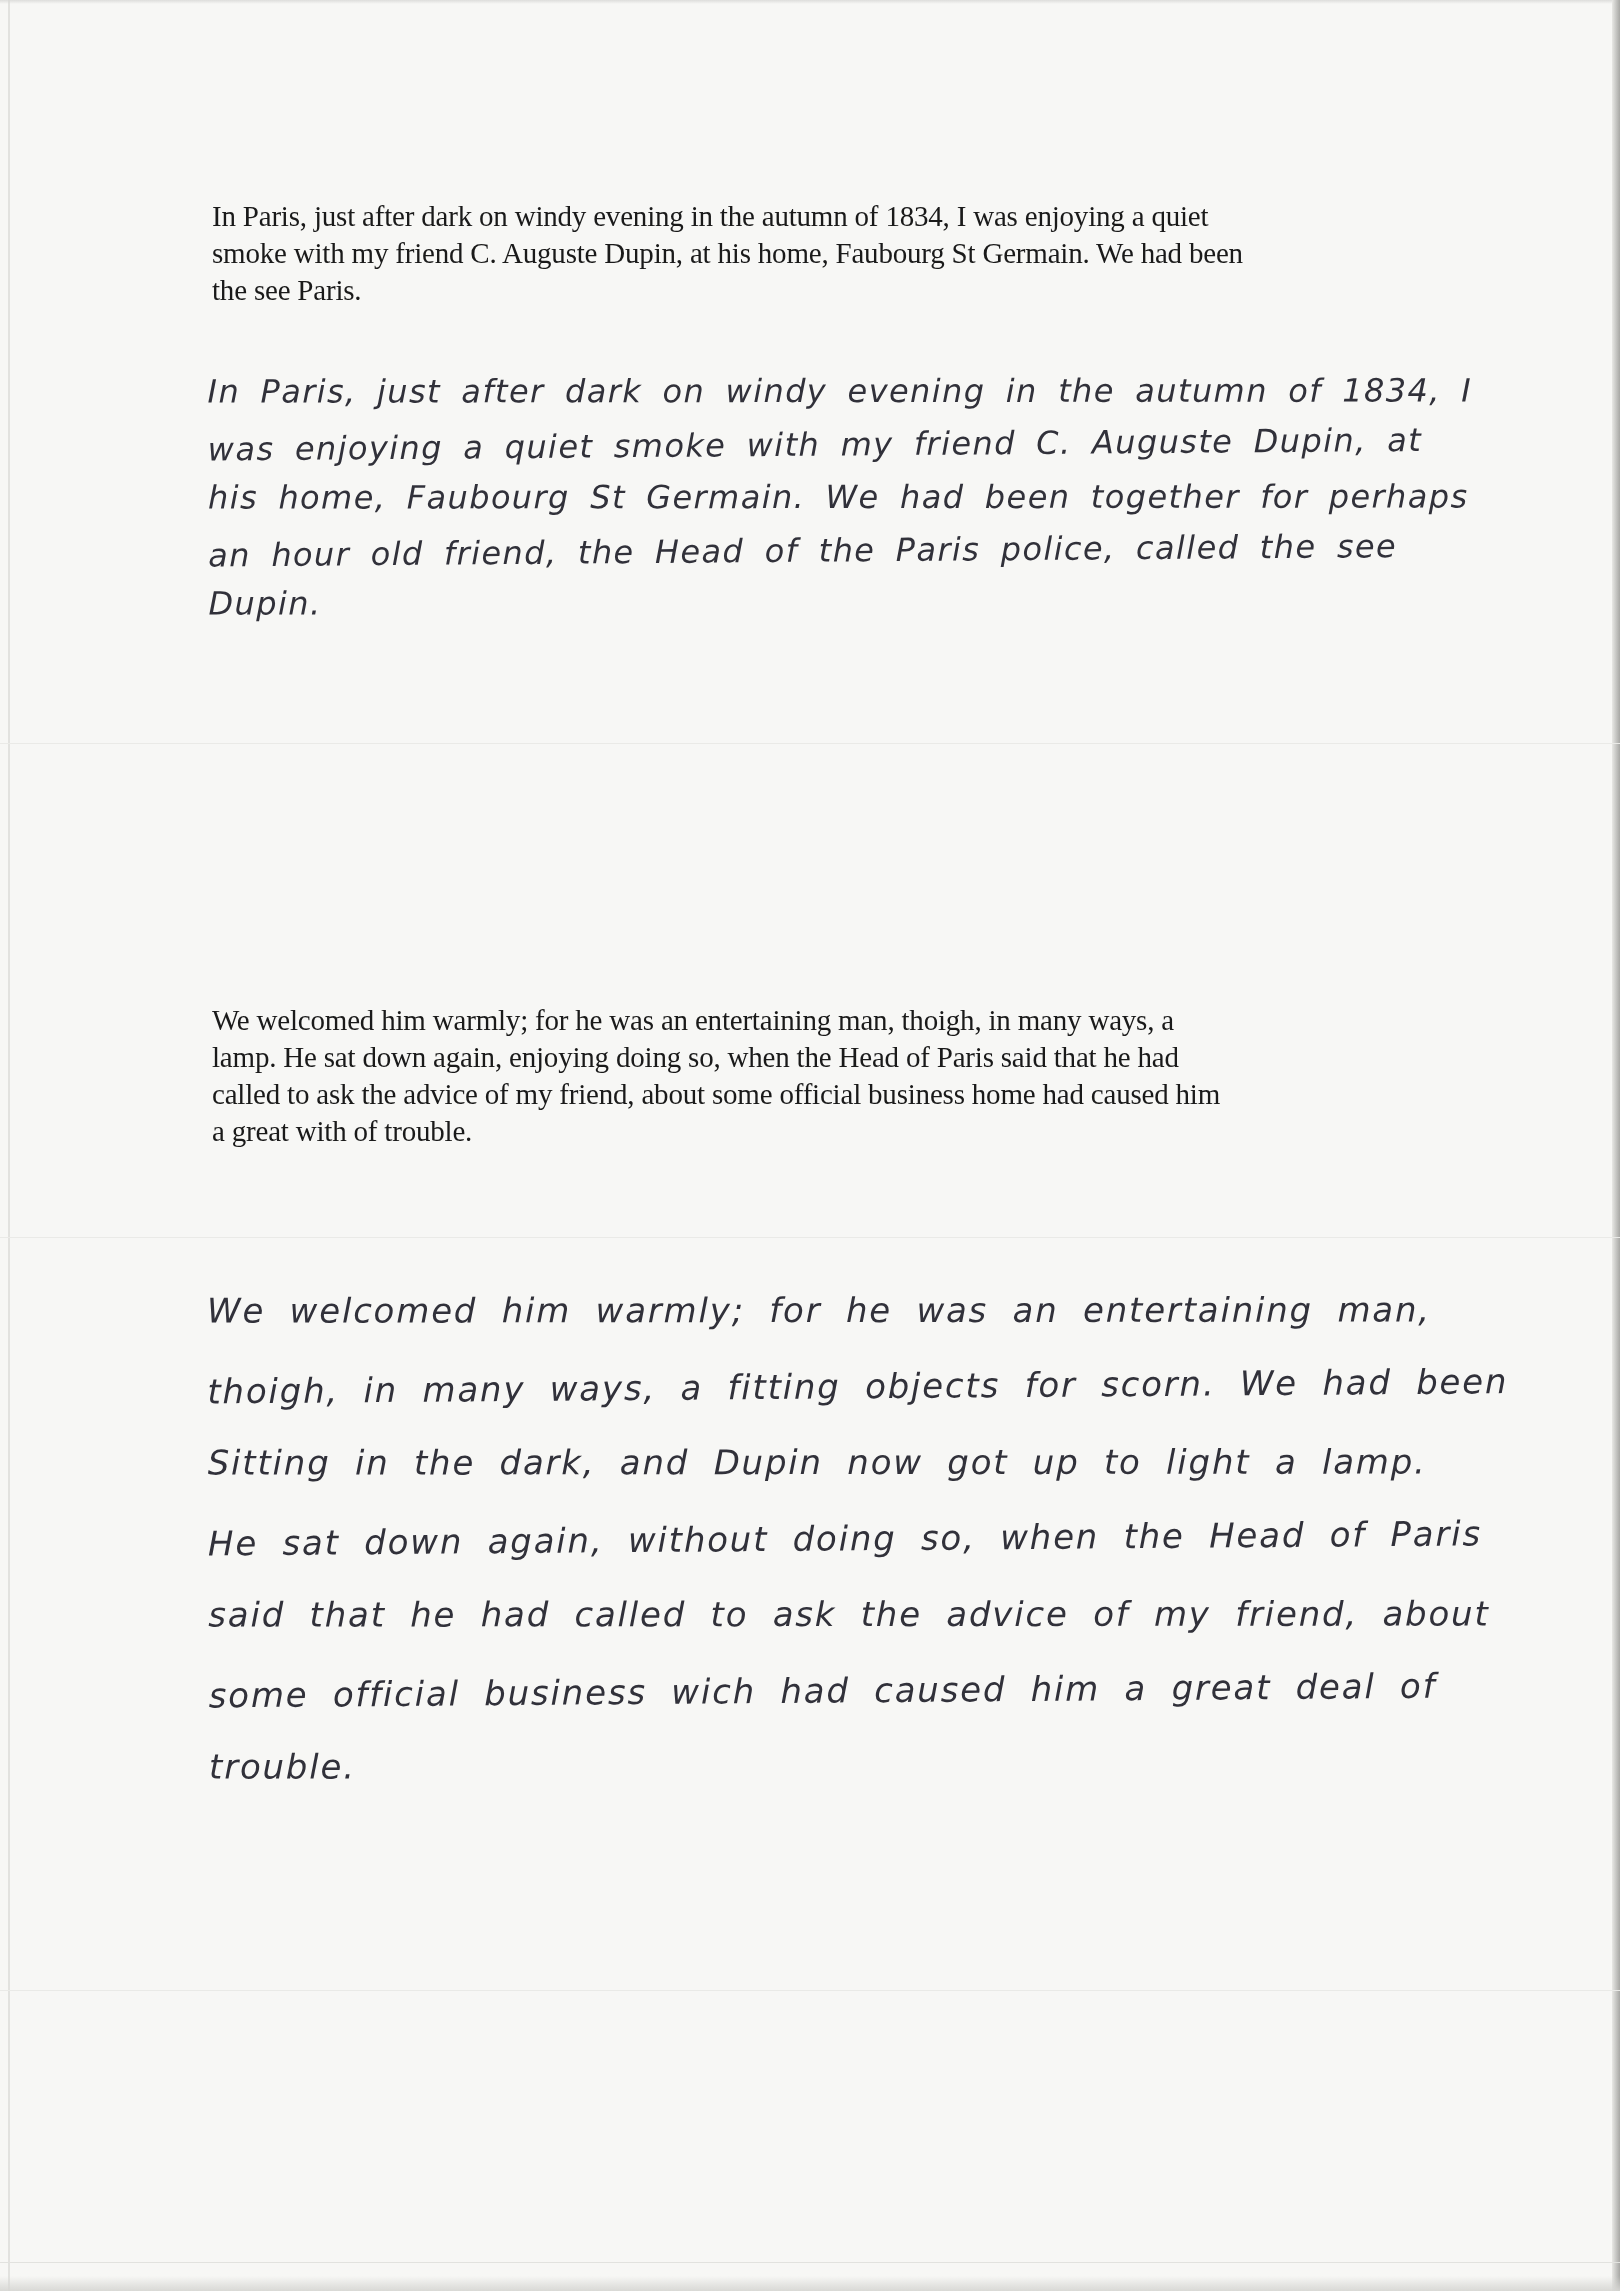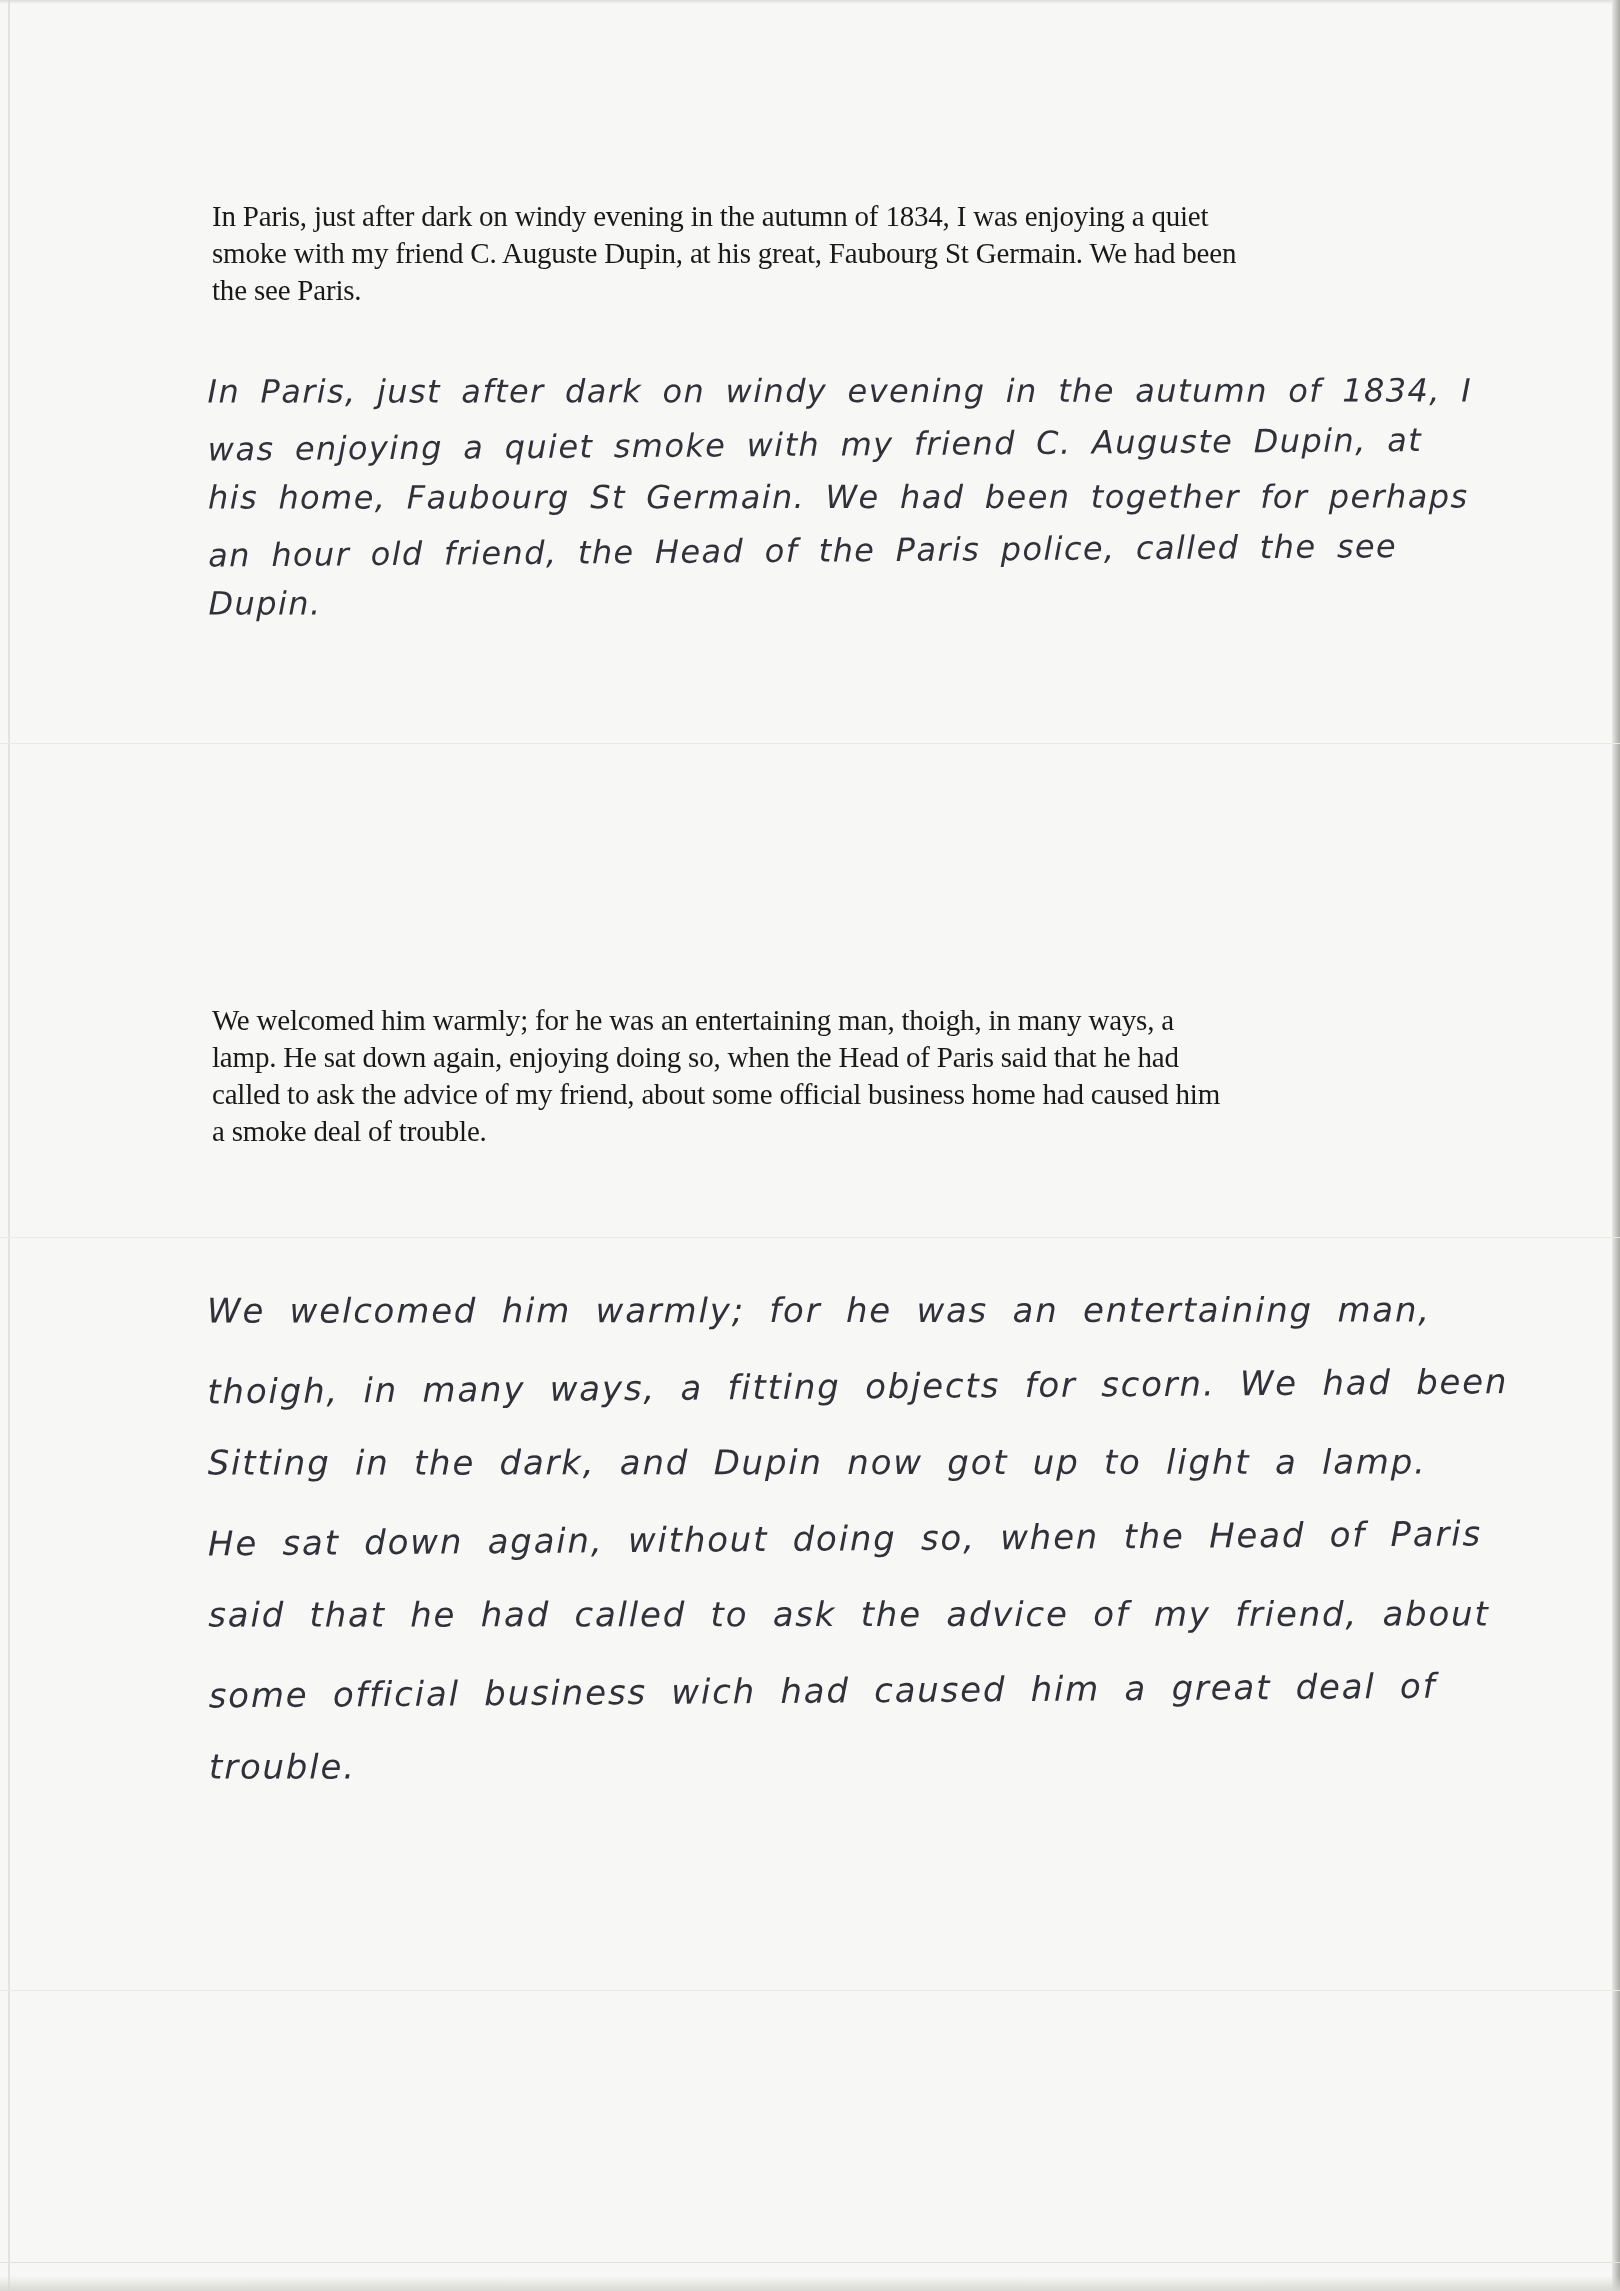--- a/index.html
+++ b/index.html
@@ -107,37 +107,37 @@
   <div class="edge-left"></div>
   <div class="edge-right"></div>
   <div class="edge-bottom"></div>
   <div class="crease c1"></div>
   <div class="crease c2"></div>
   <div class="crease c3"></div>
   <div class="crease c4"></div>
 
   <div class="printed printed-1">
     <div class="line">In Paris, just after dark on windy evening in the autumn of 1834, I was enjoying a quiet</div>
-    <div class="line">smoke with my friend C. Auguste Dupin, at his great, Faubourg St Germain. We had been</div>
+    <div class="line">smoke with my friend C. Auguste Dupin, at his home, Faubourg St Germain. We had been</div>
     <div class="line">the see Paris.</div>
   </div>
 
   <div class="handwritten handwritten-1">
     <div class="line">In Paris, just after dark on windy evening in the autumn of 1834, I</div>
     <div class="line">was enjoying a quiet smoke with my friend C. Auguste Dupin, at</div>
     <div class="line">his home, Faubourg St Germain. We had been together for perhaps</div>
     <div class="line">an hour old friend, the Head of the Paris police, called the see</div>
     <div class="line">Dupin.</div>
   </div>
 
   <div class="printed printed-2">
     <div class="line">We welcomed him warmly; for he was an entertaining man, thoigh, in many ways, a</div>
     <div class="line">lamp. He sat down again, enjoying doing so, when the Head of Paris said that he had</div>
     <div class="line">called to ask the advice of my friend, about some official business home had caused him</div>
-    <div class="line">a smoke deal of trouble.</div>
+    <div class="line">a great with of trouble.</div>
   </div>
 
   <div class="handwritten handwritten-2">
     <div class="line">We welcomed him warmly; for he was an entertaining man,</div>
     <div class="line">thoigh, in many ways, a fitting objects for scorn. We had been</div>
     <div class="line">Sitting in the dark, and Dupin now got up to light a lamp.</div>
     <div class="line">He sat down again, without doing so, when the Head of Paris</div>
     <div class="line">said that he had called to ask the advice of my friend, about</div>
     <div class="line">some official business wich had caused him a great deal of</div>
     <div class="line">trouble.</div>

